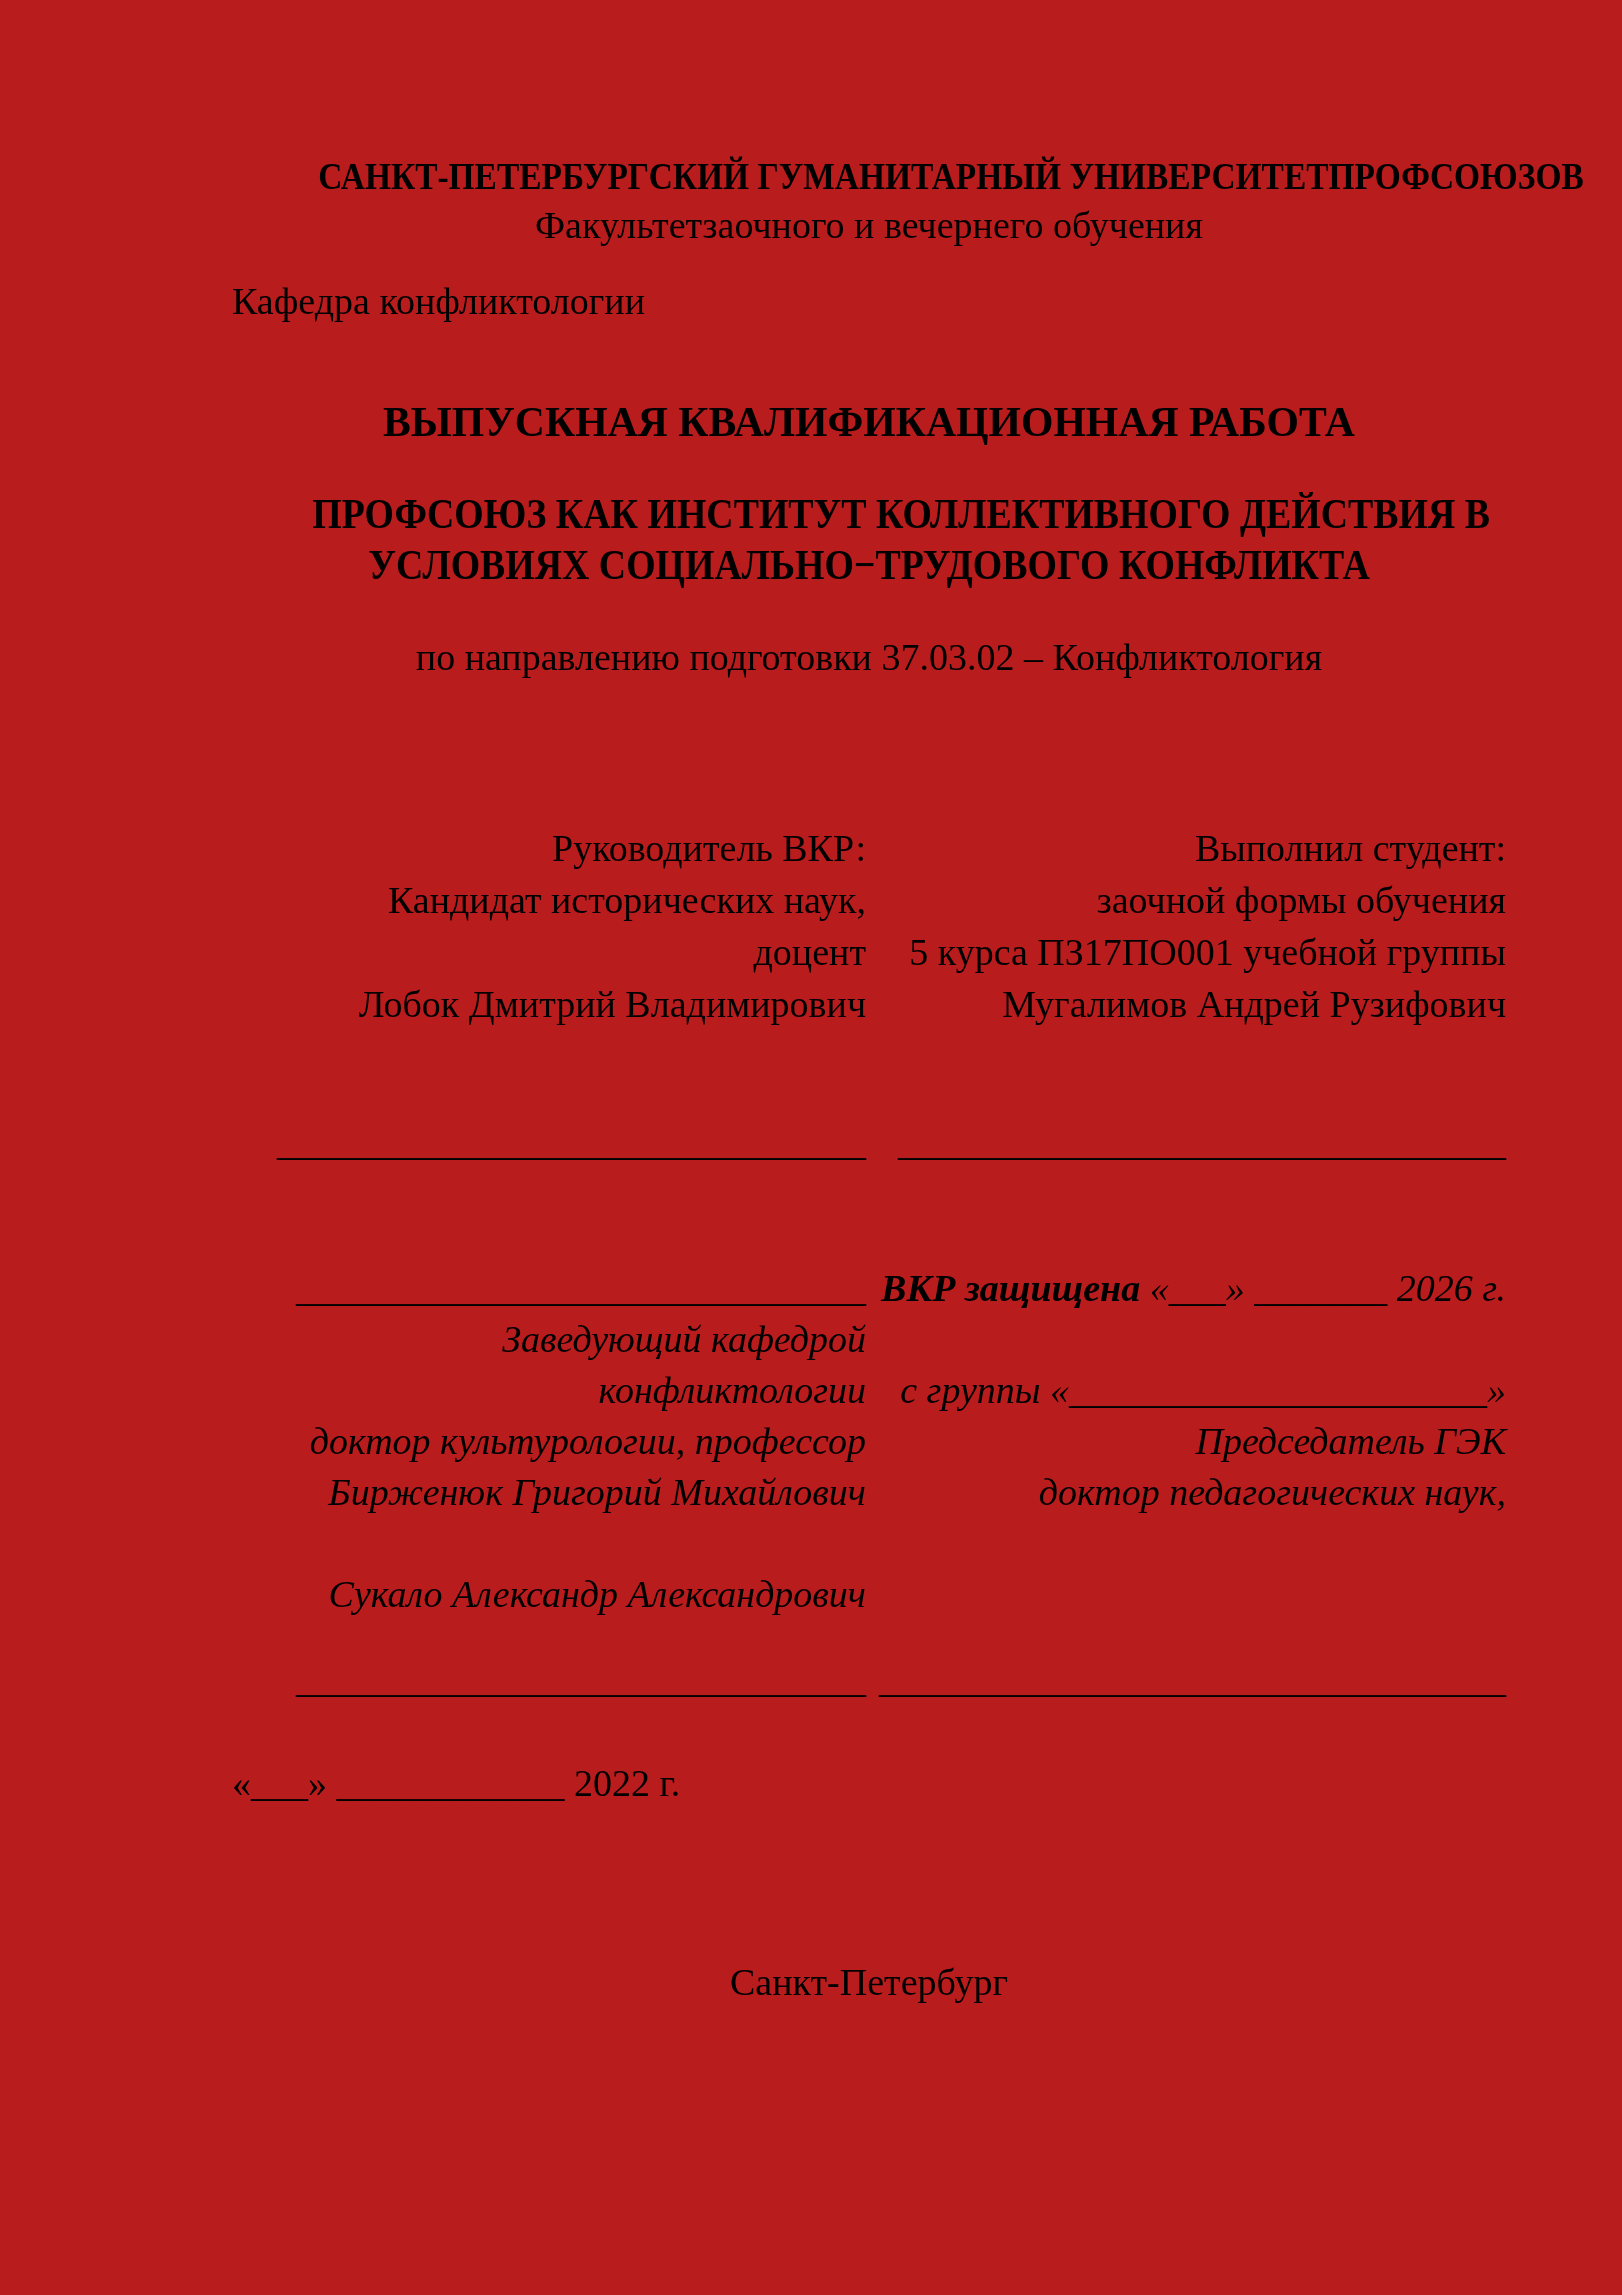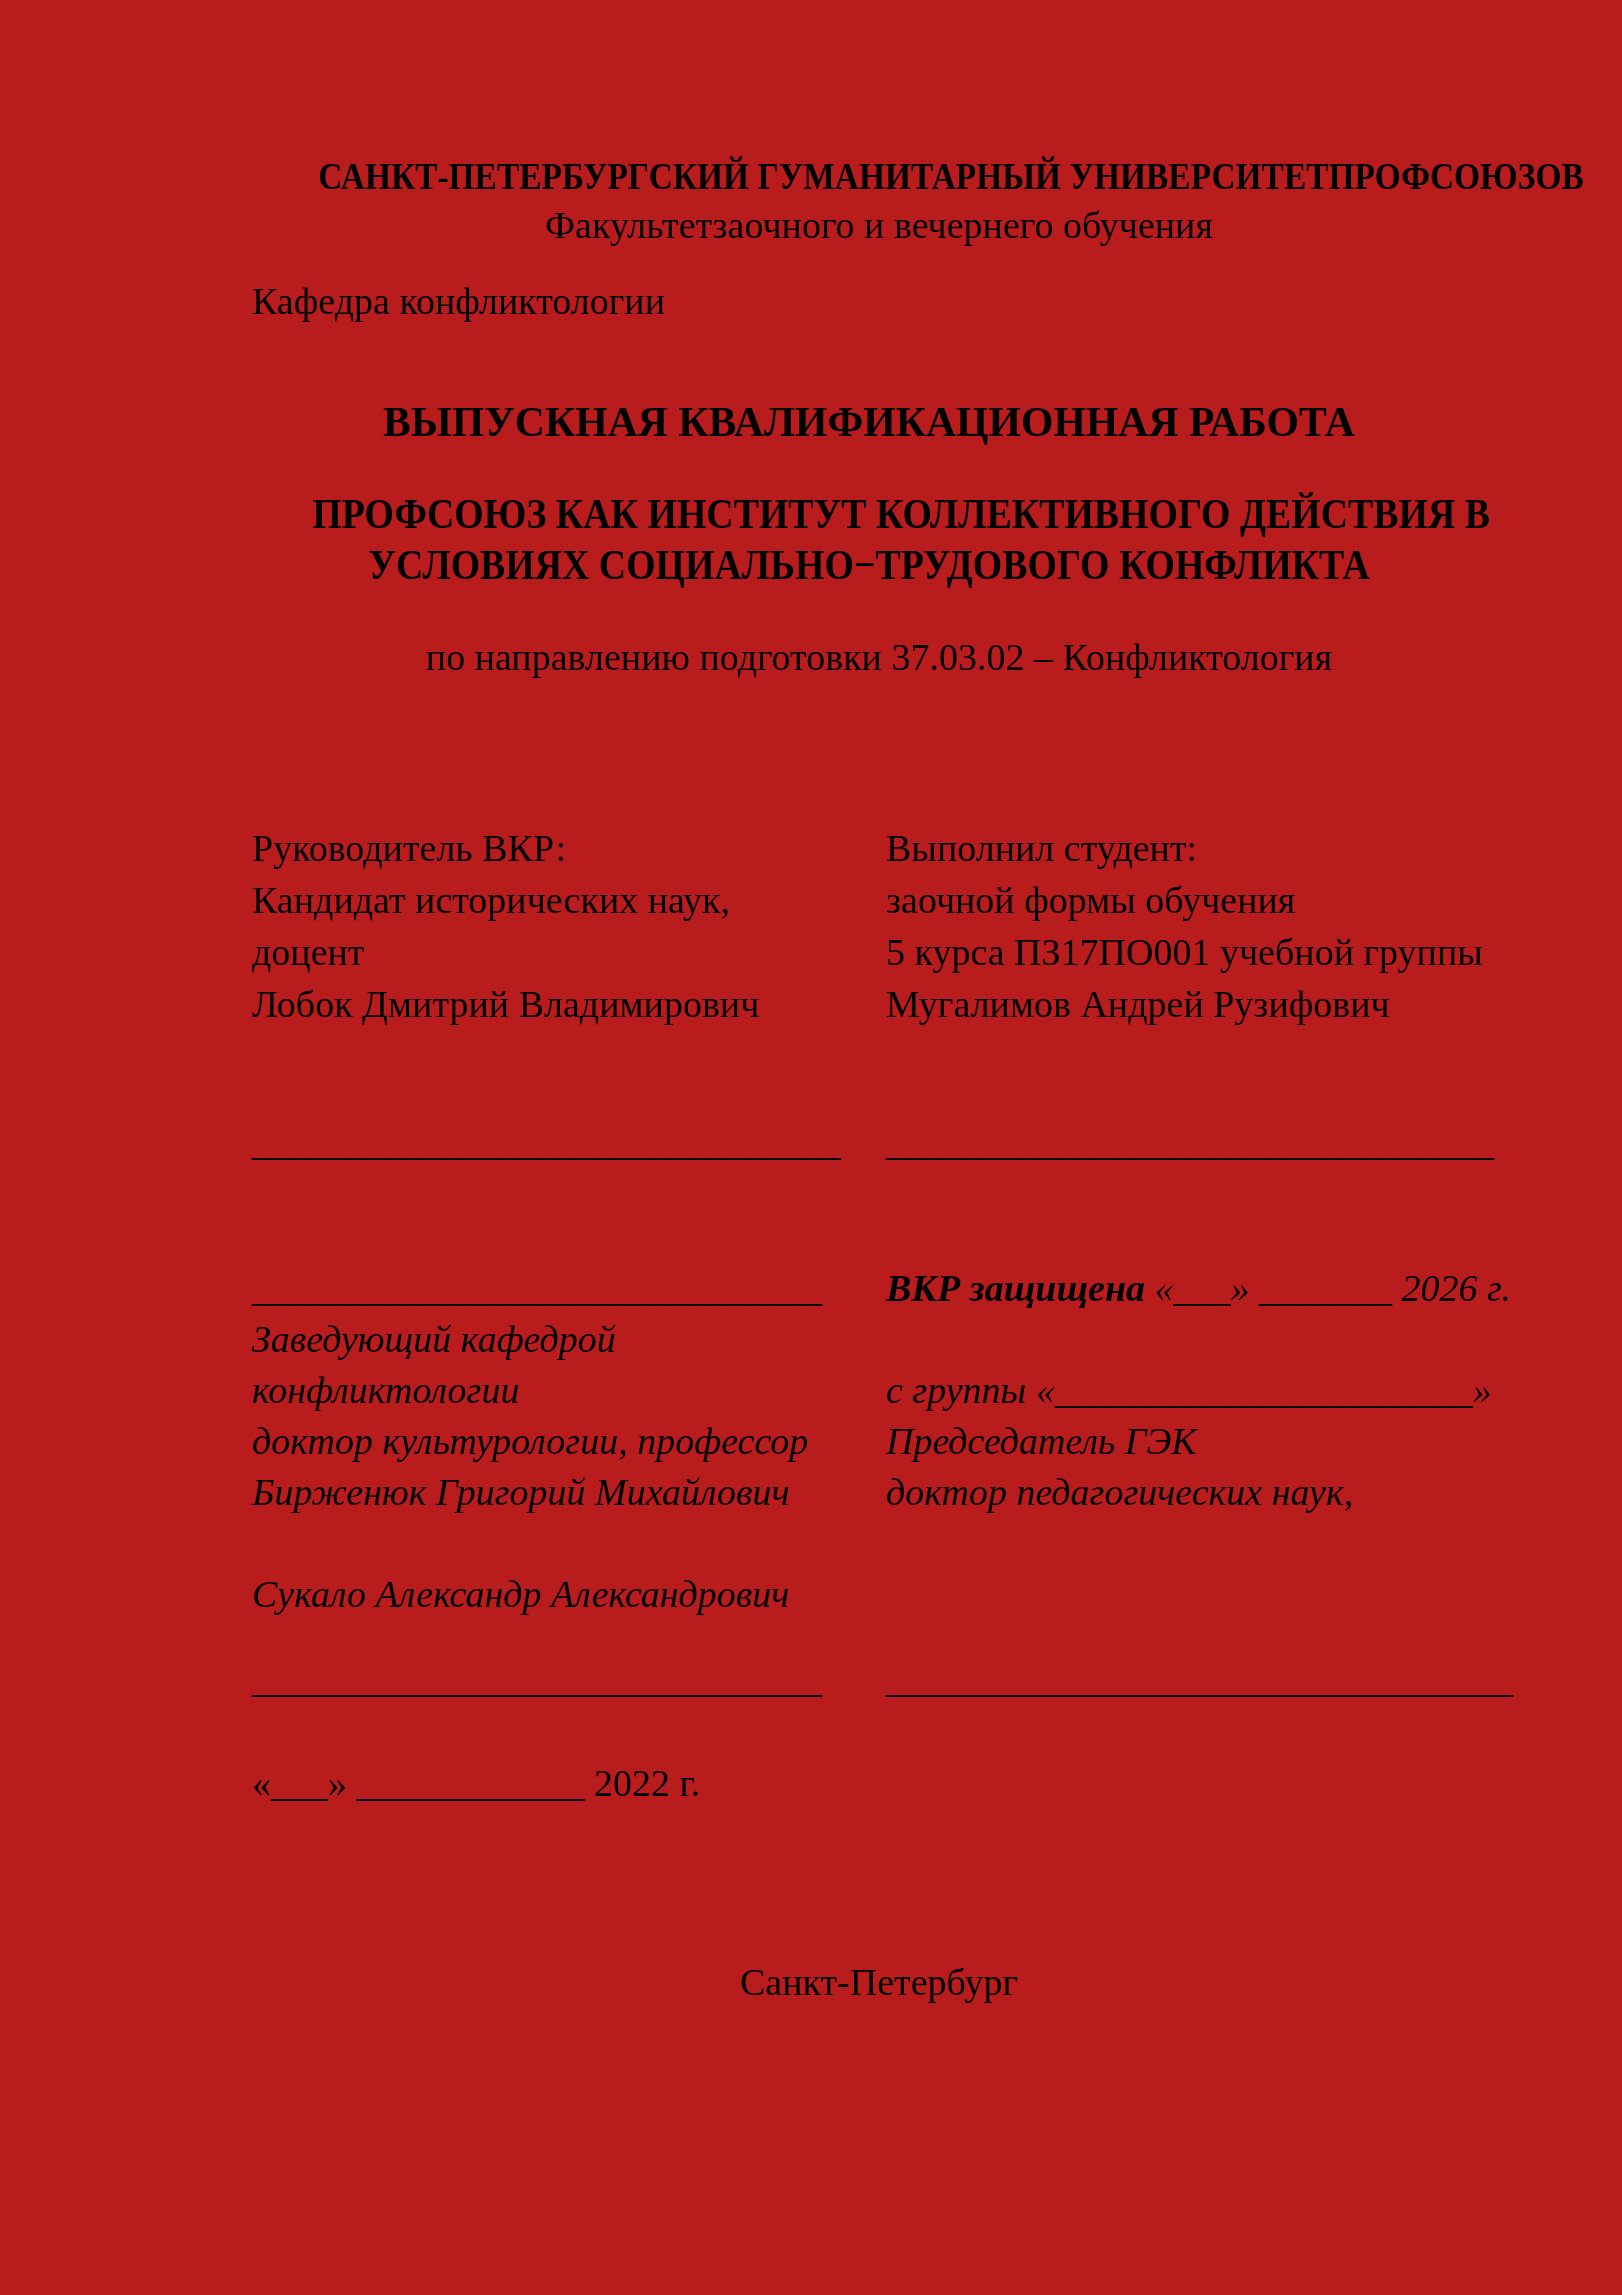--- a/index.html
+++ b/index.html
@@ -27,37 +27,38 @@
   .blk {
     position: absolute;
     left: 0;
     width: 100%;
     line-height: 49px;
   }
   .center { text-align: center; }
   .right  { text-align: left; }
   .b      { font-weight: bold; }
   .t16    { font-size: 43px; }
-  .nw     { white-space: nowrap; margin-left: 20px; }
+  .nw     { white-space: nowrap; }
   
   .sq88 {
     display: inline-block;
     transform: scaleX(0.88);
     transform-origin: center top;
     white-space: nowrap;
   }
   .sq97 {
     display: inline-block;
     transform: scaleX(0.97);
     transform-origin: center top;
     white-space: nowrap;
   }
   .grid {
     display: grid;
     grid-template-columns: 634px 1fr;
+    text-align: right;
   }
   .g66 { grid-auto-rows: 52px; line-height: 52px; }
   .g65 { grid-auto-rows: 51px; line-height: 51px; font-style: italic; }
   .cell { overflow: visible; }
 </style>
 </head>
 <body>
 
 <div class="page">
   <div class="content">

